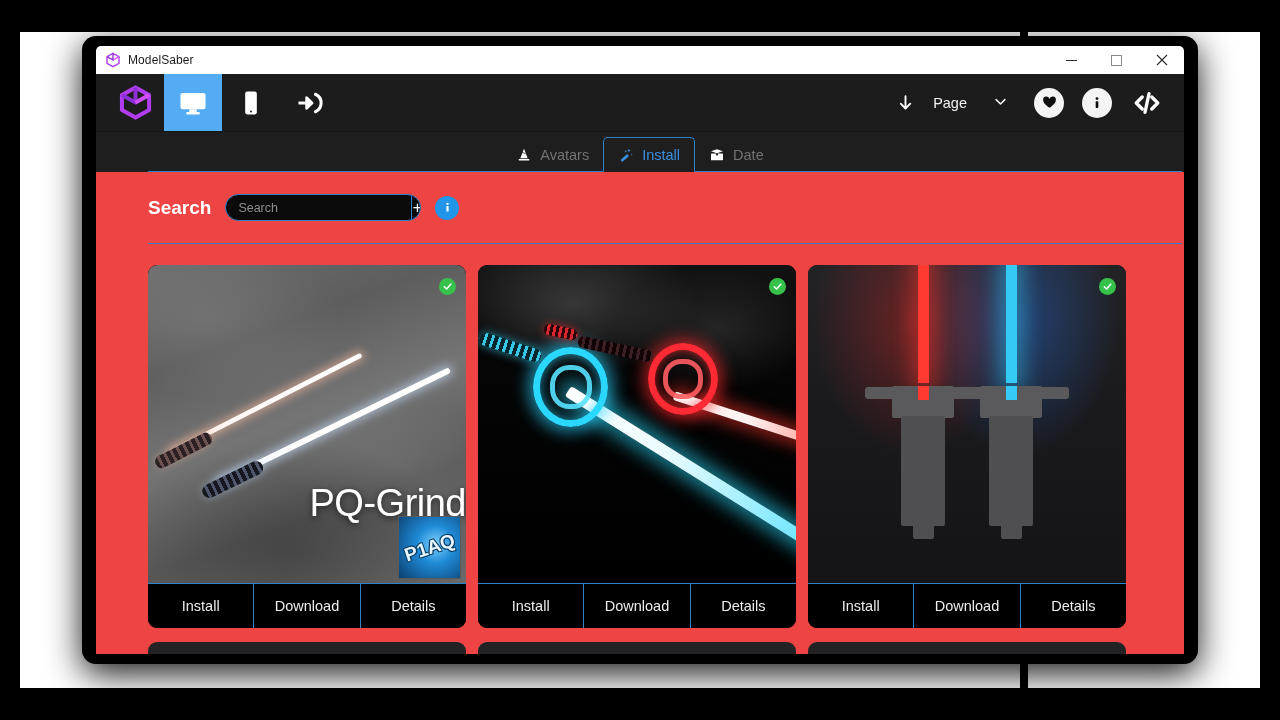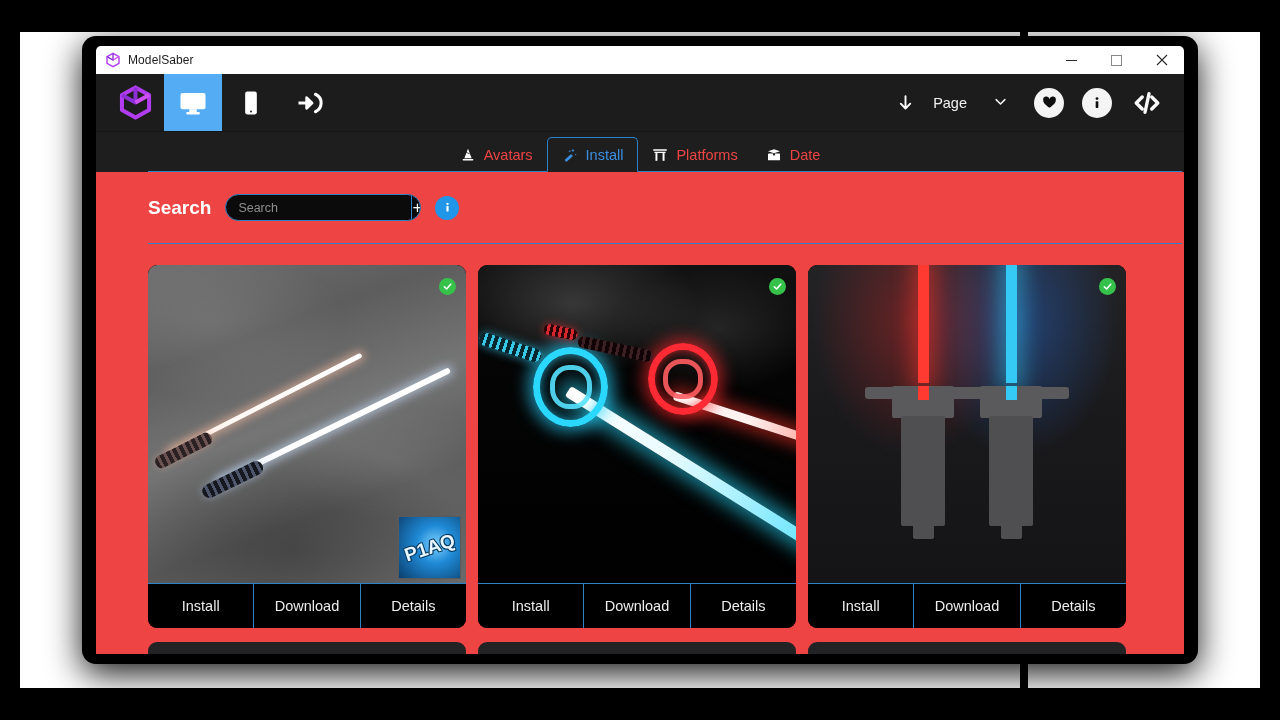--- a/index.html
+++ b/index.html
@@ -92,21 +92,21 @@
     display: flex; align-items: flex-end; justify-content: center;
     gap: 0;
   }
   #tabbar::after {
     content: ""; position: absolute; left: 52px; right: 2px; bottom: 0;
     height: 1px; background: #2e82c8;
   }
   .tab {
     display: flex; align-items: center; gap: 8px;
     height: 35px; padding: 0 14px;
-    color: #ef4444; font-size: 14.5px;
+    color: #737373; font-size: 14.5px;
     position: relative; z-index: 2;
   }
   .tab .tab-ic { display: flex; align-items: center; }
   .tab.active {
     color: #3b8fe0;
     border: 1px solid #2e82c8;
     border-bottom: 1px solid #1e1e1e;
     border-top-left-radius: 5px; border-top-right-radius: 5px;
     background: #1e1e1e;
   }
@@ -376,31 +376,20 @@
             <svg viewBox="0 0 24 24" width="16" height="16" fill="#3b8fe0">
               <rect x="3.4" y="14.6" width="13.5" height="4.1" rx="1.1" transform="rotate(-42 10 16.6)"></rect>
               <path d="M16.4 2.4 l.8 2.1 2.1.8 -2.1.8 -.8 2.1 -.8-2.1 -2.1-.8 2.1-.8 Z"></path>
               <path d="M11.6 4.4 l.55 1.4 1.4.55 -1.4.55 -.55 1.4 -.55-1.4 -1.4-.55 1.4-.55 Z"></path>
               <path d="M20.6 9.6 l.45 1.15 1.15.45 -1.15.45 -.45 1.15 -.45-1.15 -1.15-.45 1.15-.45 Z"></path>
             </svg>
           </span>
           <span>Install</span>
         </div>
 
-        <div class="tab">
-          <span class="tab-ic">
-            <svg viewBox="0 0 24 24" width="16" height="16" fill="#ffffff">
-              <rect x="1.8" y="3.4" width="20.4" height="2.4" rx=".6"></rect>
-              <rect x="3.6" y="7" width="16.8" height="2.1" rx=".5"></rect>
-              <rect x="5.2" y="9.1" width="2.9" height="11.6"></rect>
-              <rect x="15.9" y="9.1" width="2.9" height="11.6"></rect>
-            </svg>
-          </span>
-          <span>Platforms</span>
-        </div>
 
         <div class="tab">
           <span class="tab-ic">
             <svg viewBox="0 0 24 24" width="16" height="16" fill="#ffffff">
               <path d="M3 6.2 L12 3.2 L21 6.2 L12 9.2 Z"></path>
               <rect x="3" y="9.6" width="18" height="10.4" rx="1"></rect>
               <rect x="10.4" y="9.6" width="3.2" height="3" fill="#1e1e1e"></rect>
             </svg>
           </span>
           <span>Date</span>
@@ -444,20 +433,21 @@
               <div class="blade" style="left:55px; top:222px; width:66px; height:14px; border-radius:7px;
                    background:repeating-linear-gradient(90deg,#15181f 0 4px,#4d566a 4px 7px);
                    box-shadow:0 0 8px rgba(190,220,255,.4); transform:rotate(-26deg);"></div>
 
               <span class="card-check">
                 <svg viewBox="0 0 24 24" width="11" height="11" fill="none" stroke="#ffffff" stroke-width="3.4" stroke-linecap="round" stroke-linejoin="round">
                     <path d="M5 12.6 L10 17.4 L19 7"></path>
                   </svg>
               </span>
 
+              <span class="card-title">PQ-Grind</span>
 
               <span class="card-author">
                 <span>P1AQ</span>
               </span>
             </div>
             <div class="card-actions">
               <span class="card-btn">Install</span>
               <span class="card-btn">Download</span>
               <span class="card-btn">Details</span>
             </div>

